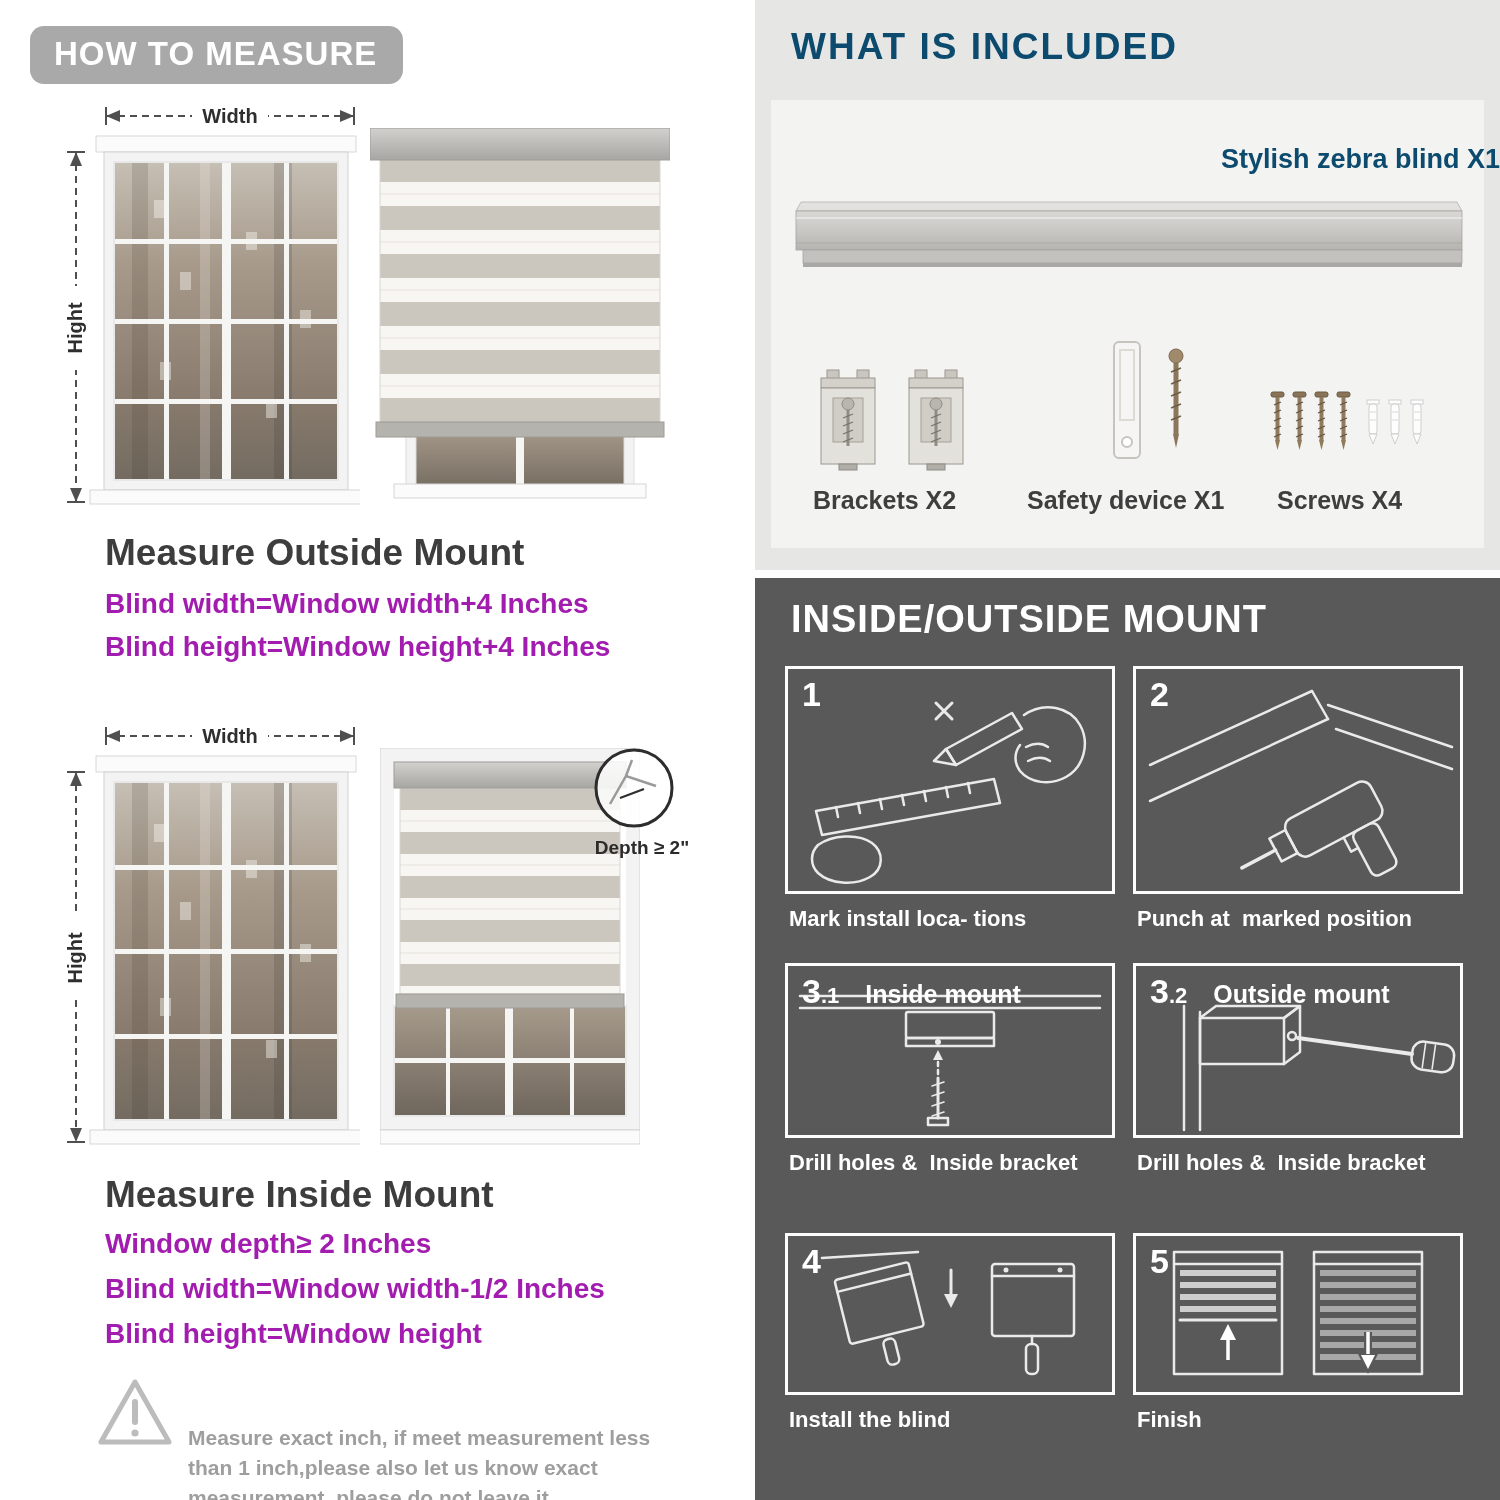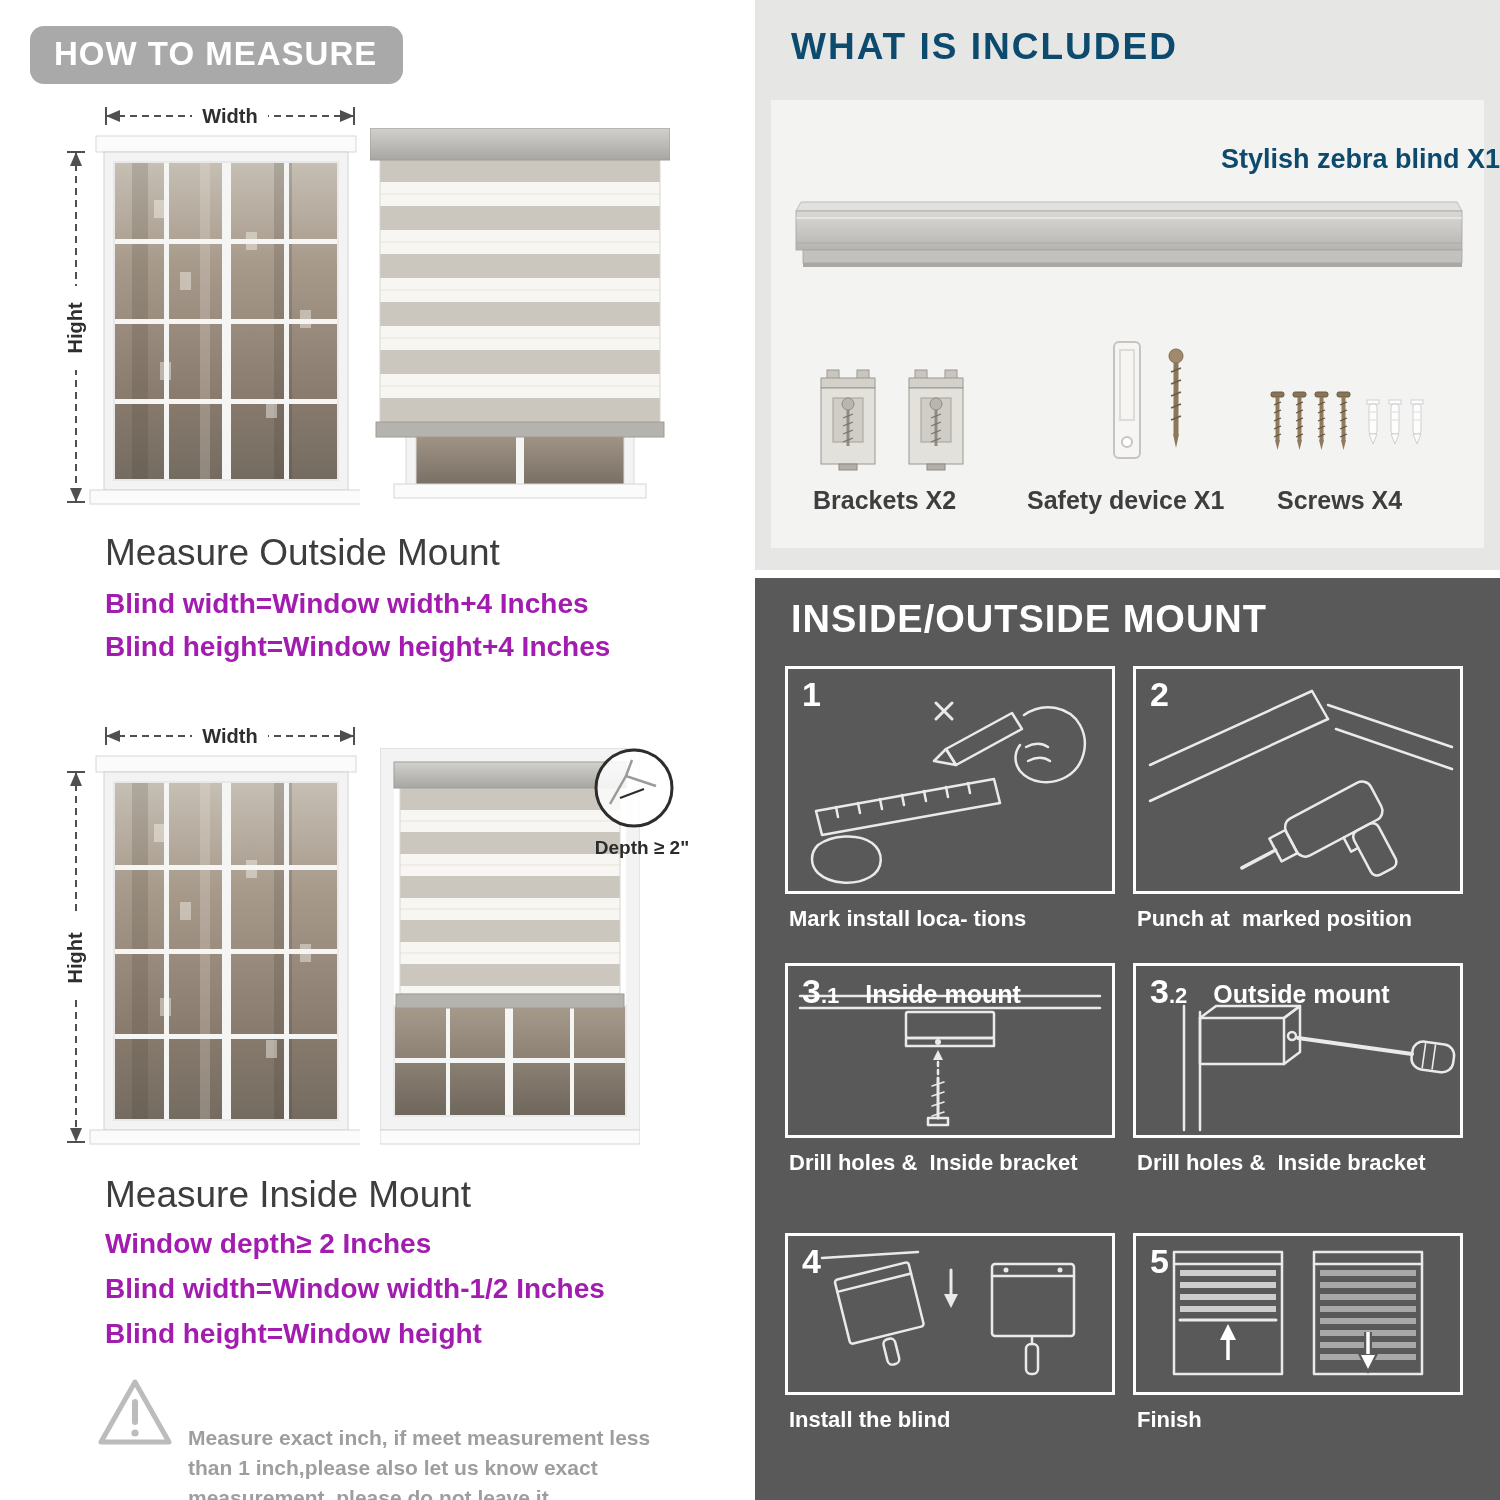--- a/index.html
+++ b/index.html
@@ -8,21 +8,21 @@
   .canvas { position:relative; width:1500px; height:1500px; background:#ffffff; overflow:hidden; }
   .abs { position:absolute; }
 
   
   .measure-badge {
     position:absolute; left:30px; top:26px;
     background:#a9a9a9; color:#ffffff; border-radius:14px;
     font-size:33px; font-weight:bold; letter-spacing:1px;
     padding:9px 26px 11px 24px;
   }
-  .section-title { position:absolute; font-size:37px; font-weight:normal; color:#3d3d3d; }
+  .section-title { position:absolute; font-size:37px; font-weight:bold; color:#3d3d3d; }
   .measure-line  { position:absolute; font-size:28px; font-weight:bold; color:#a21caf; }
   .warning-text  {
     position:absolute; left:188px; top:1376px; width:520px;
     font-size:21px; font-weight:bold; color:#9e9e9e; line-height:30px;
     white-space:pre-line;
     margin-top:47px;
   }
 
   
   .included-panel { position:absolute; left:755px; top:0; width:745px; height:570px; background:#e6e6e5; }

